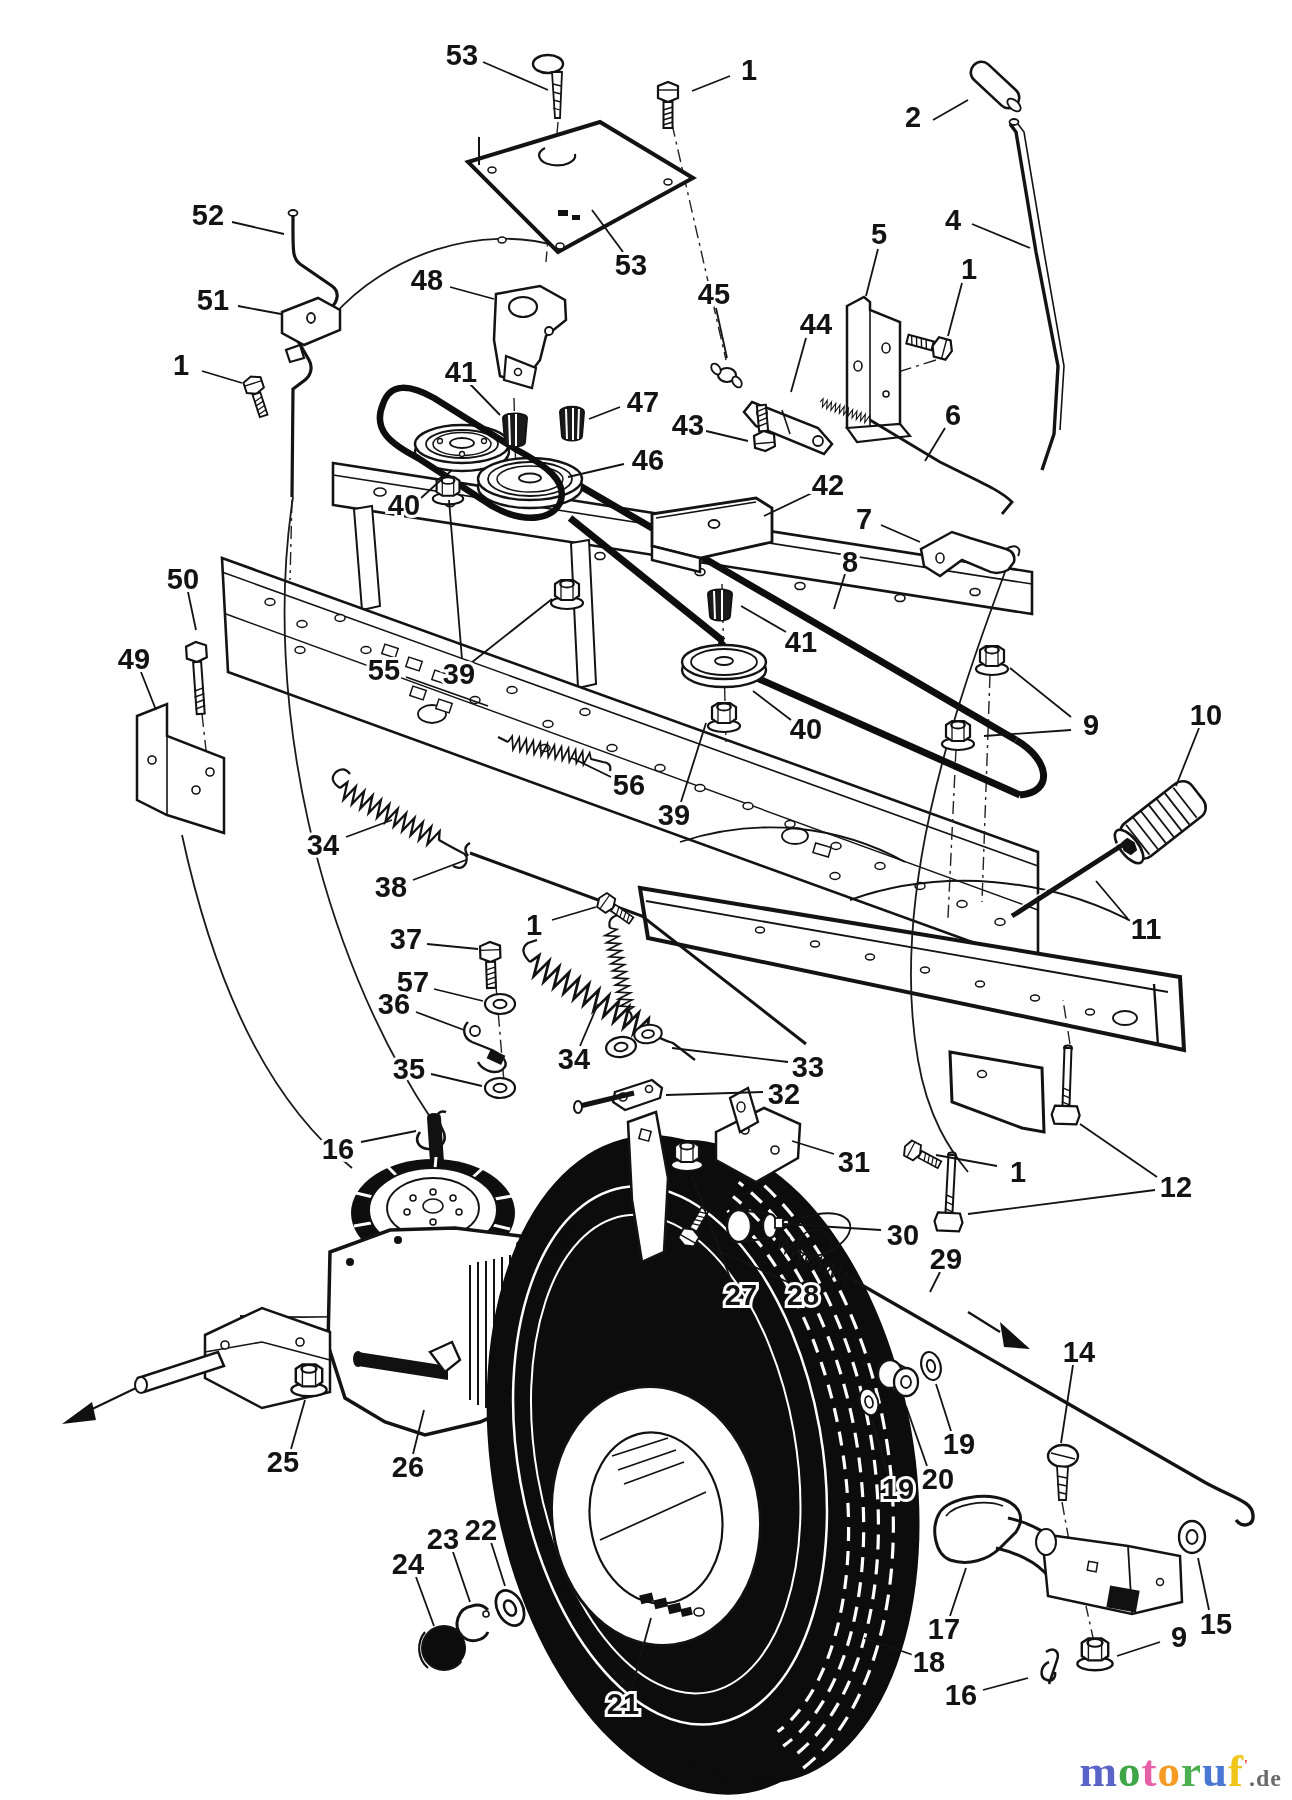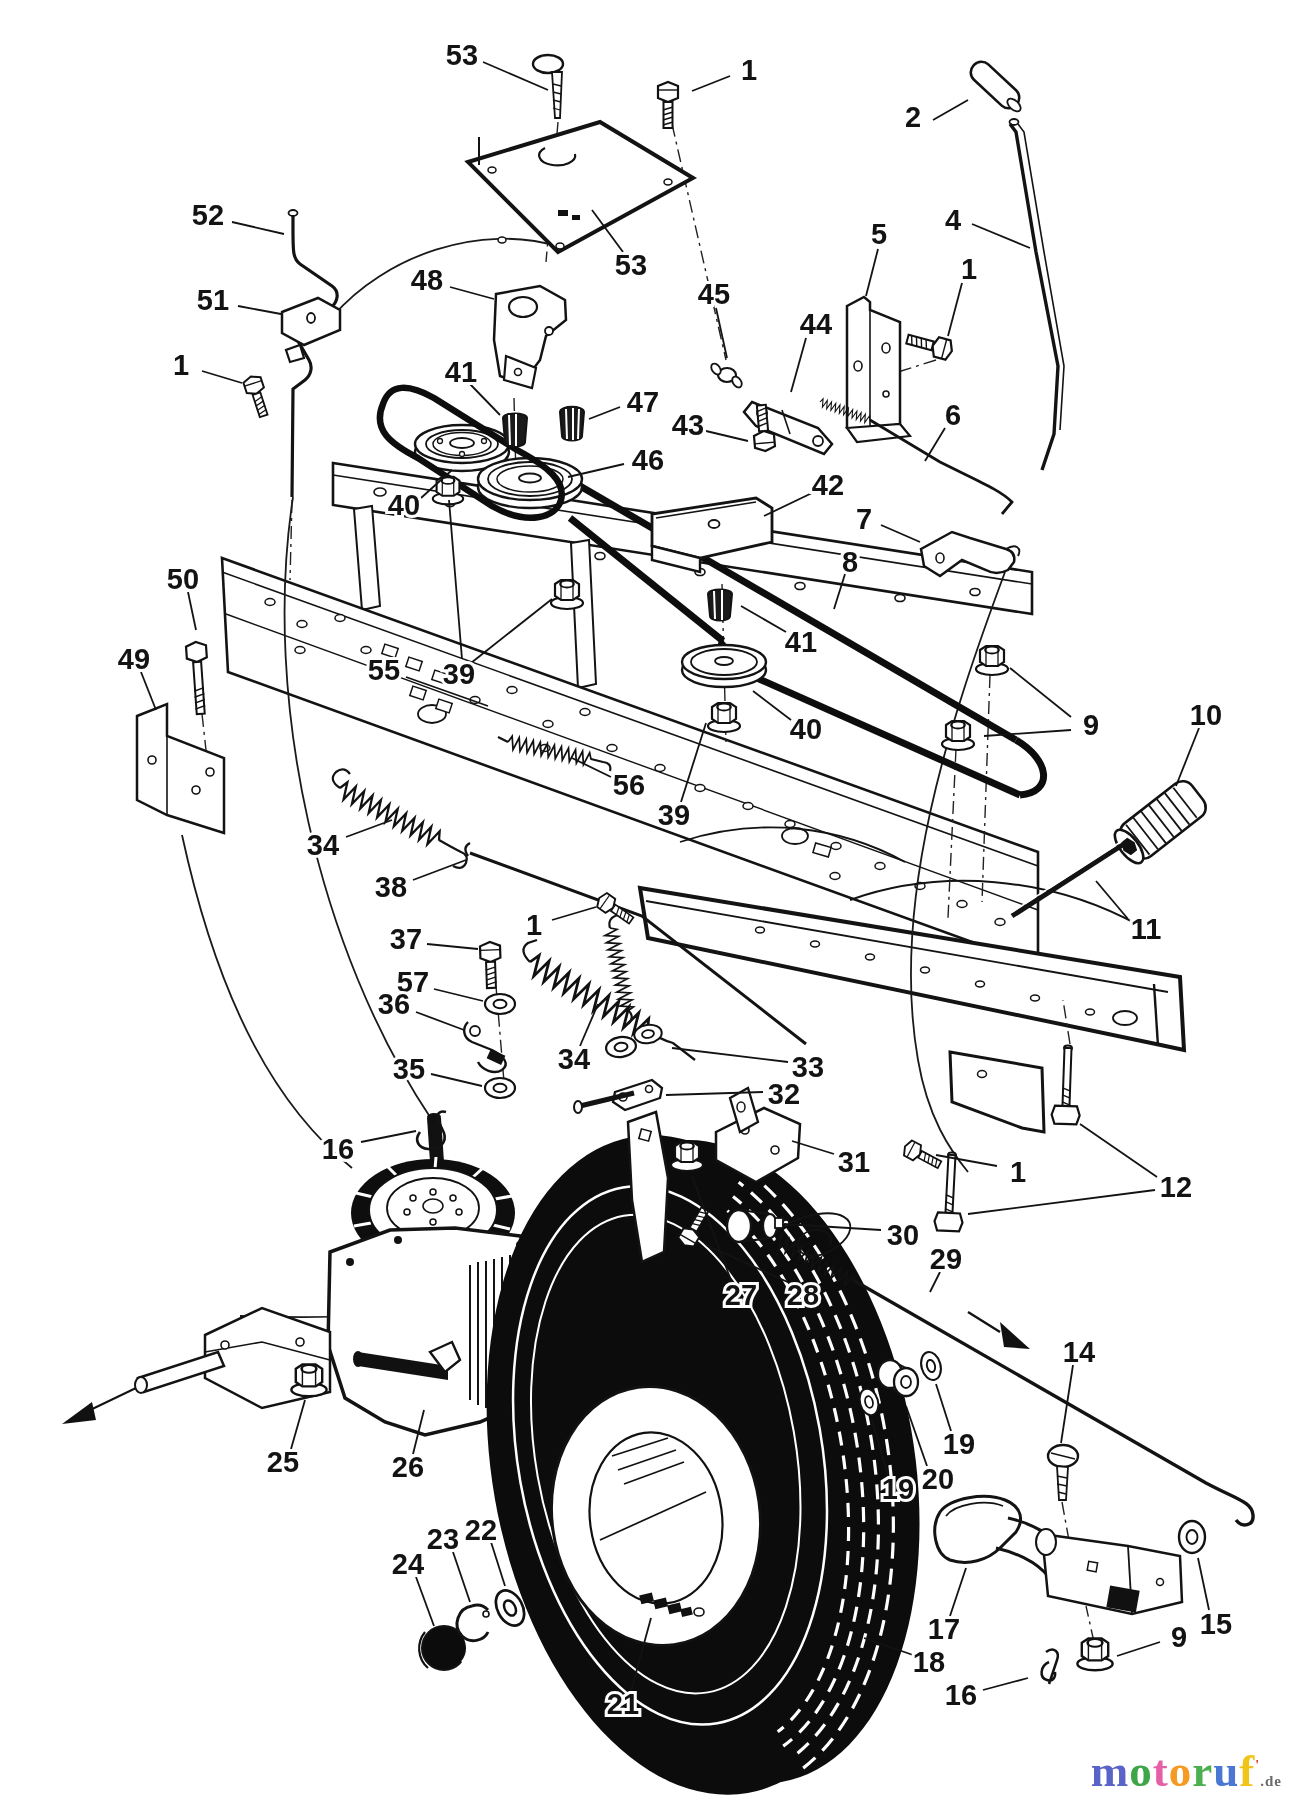--- a/index.html
+++ b/index.html
@@ -6,21 +6,21 @@
   #stage{position:relative;width:1292px;height:1800px;background:#fff;overflow:hidden;
          font-family:"Liberation Sans",sans-serif;}
   svg{position:absolute;left:0;top:0;}
   svg text{font-family:"Liberation Sans",sans-serif;font-size:29px;font-weight:600;fill:#131313;
            text-anchor:middle;paint-order:stroke;stroke:#ffffff;stroke-width:6px;}
   .logo{position:absolute;right:10px;bottom:6px;font-family:"Liberation Serif",serif;
         font-weight:bold;font-size:45px;line-height:1;letter-spacing:1px;
         -webkit-user-select:none;user-select:none;}
   .logo .lt{display:inline-block;}
   .logo .tick{font-size:14px;vertical-align:super;}
-  .logo .suffix{font-size:15px;font-weight:bold;}
+  .logo .suffix{font-size:24px;font-weight:bold;}
 </style>
 </head>
 <body>
 
 <div id="stage">
 <svg width="1292" height="1800" viewBox="0 0 1292 1800">
 <defs>
   <g id="boltS">
     <path d="M0,-10 L12,-10 L16,0 L12,10 L0,10 L-4,0 Z" fill="#fff" stroke="#111" stroke-width="2.2"></path>
     <line x1="4" y1="-10" x2="4" y2="10" stroke="#111" stroke-width="1.4"></line>

